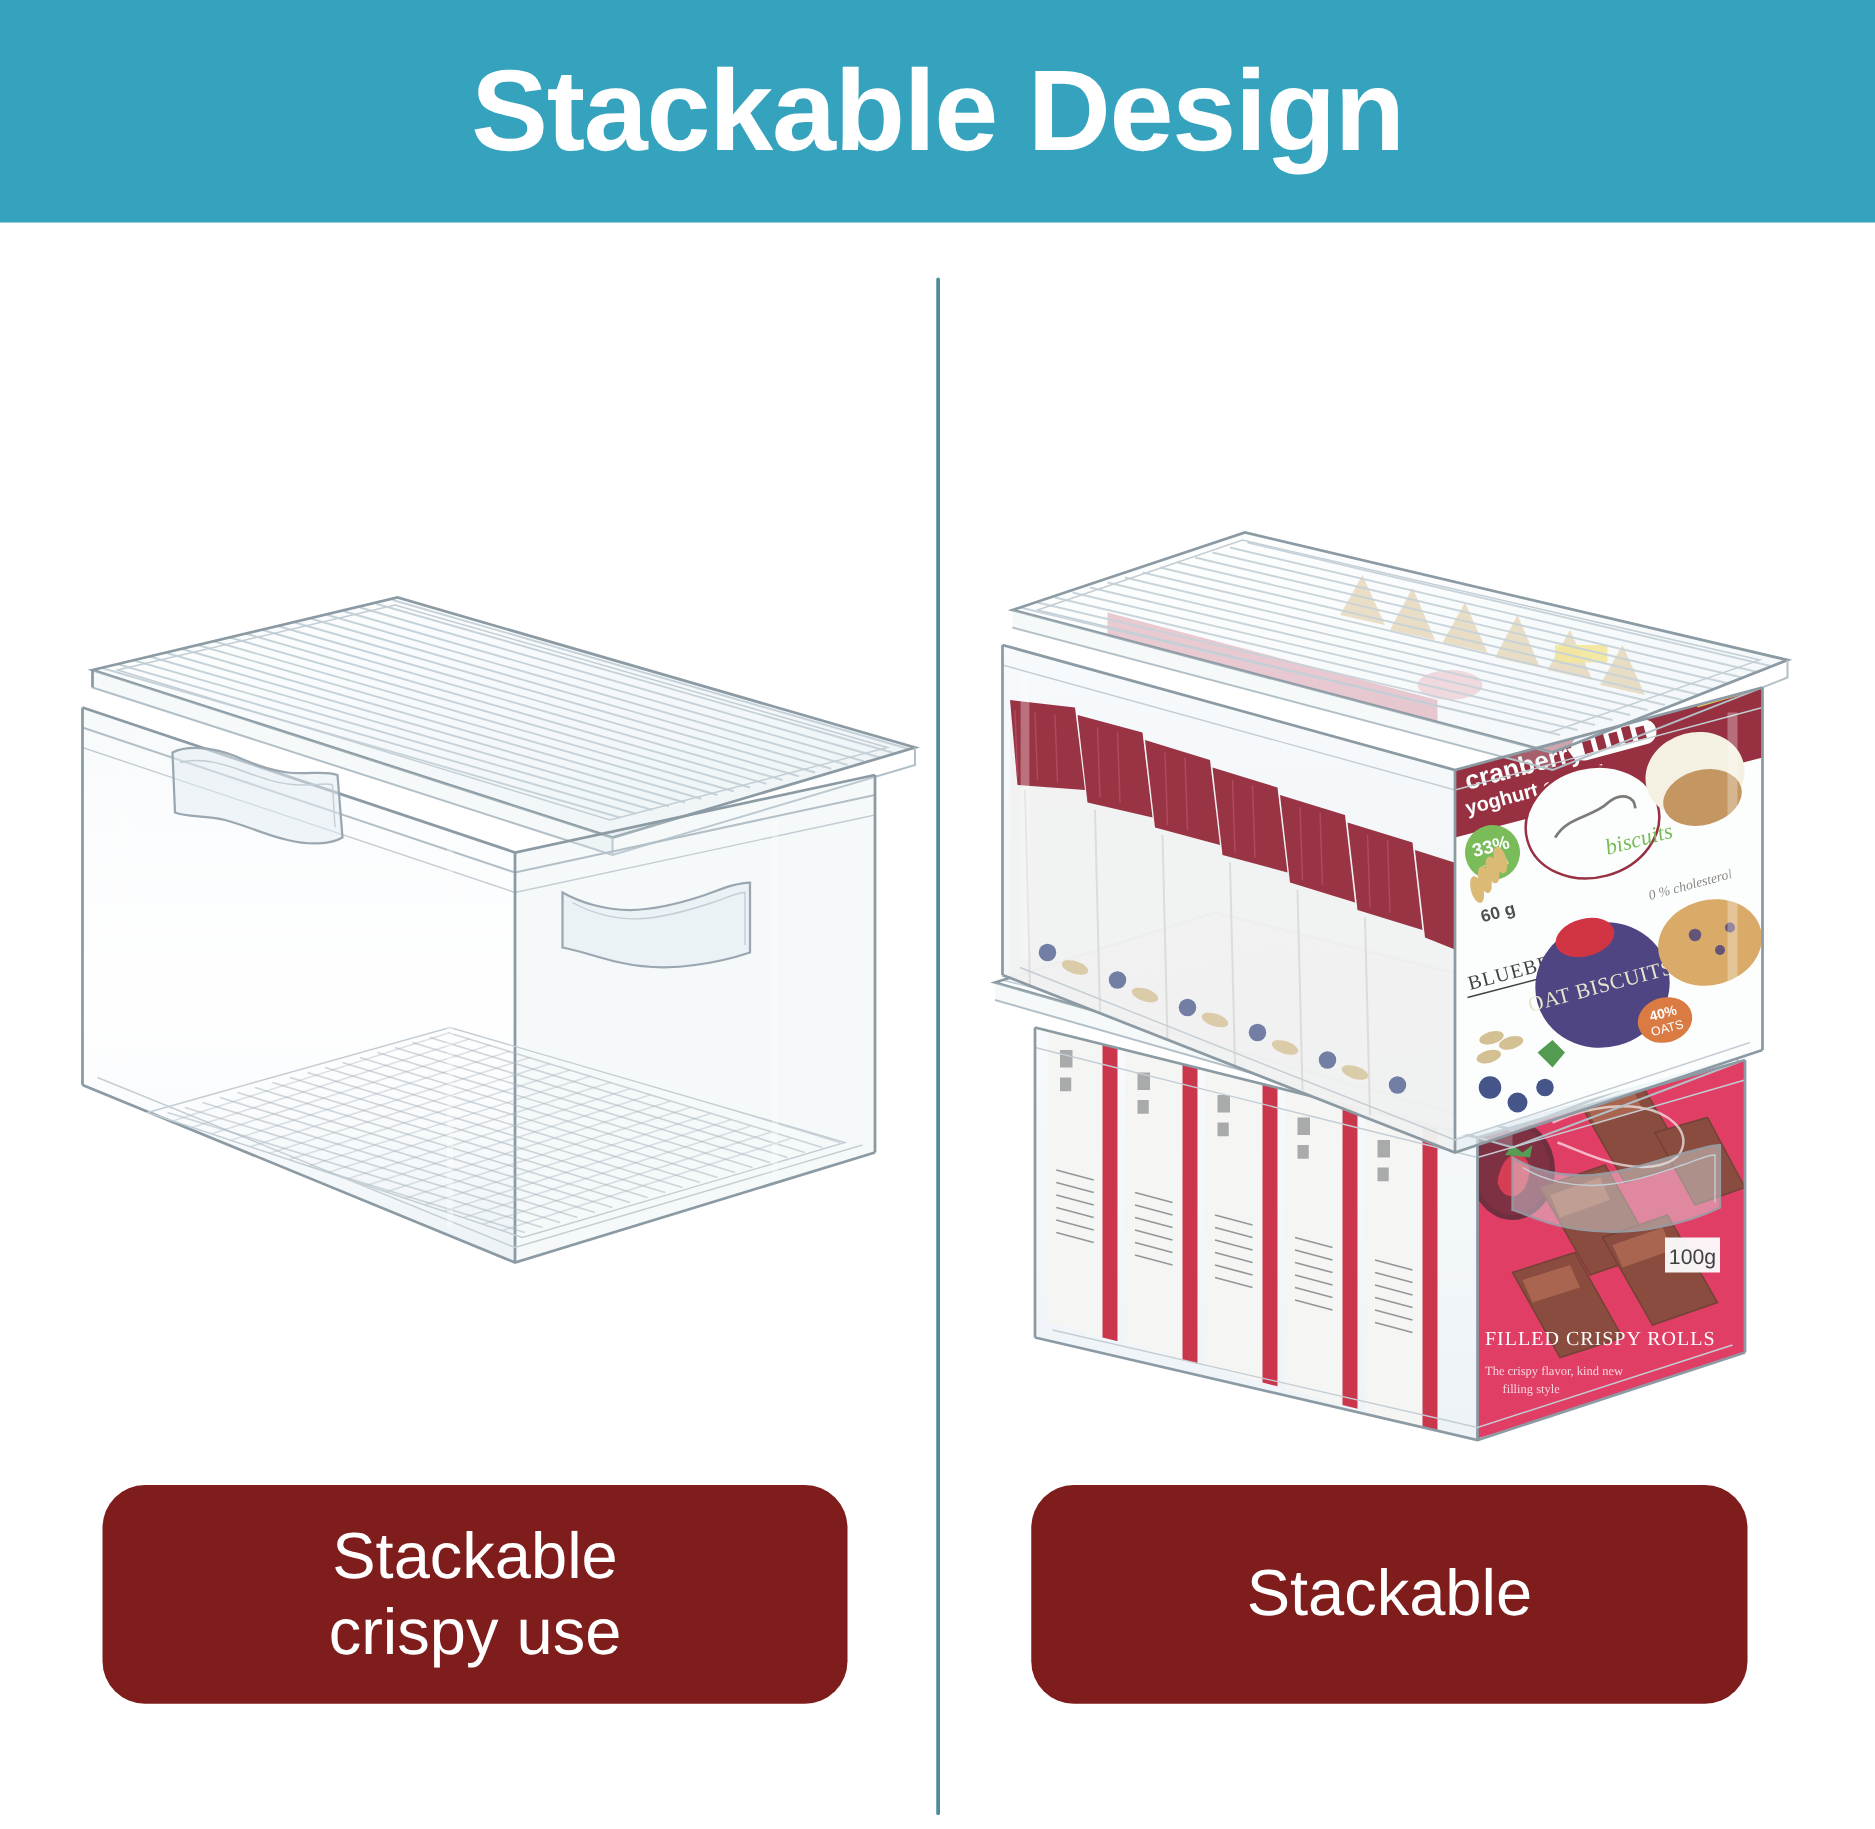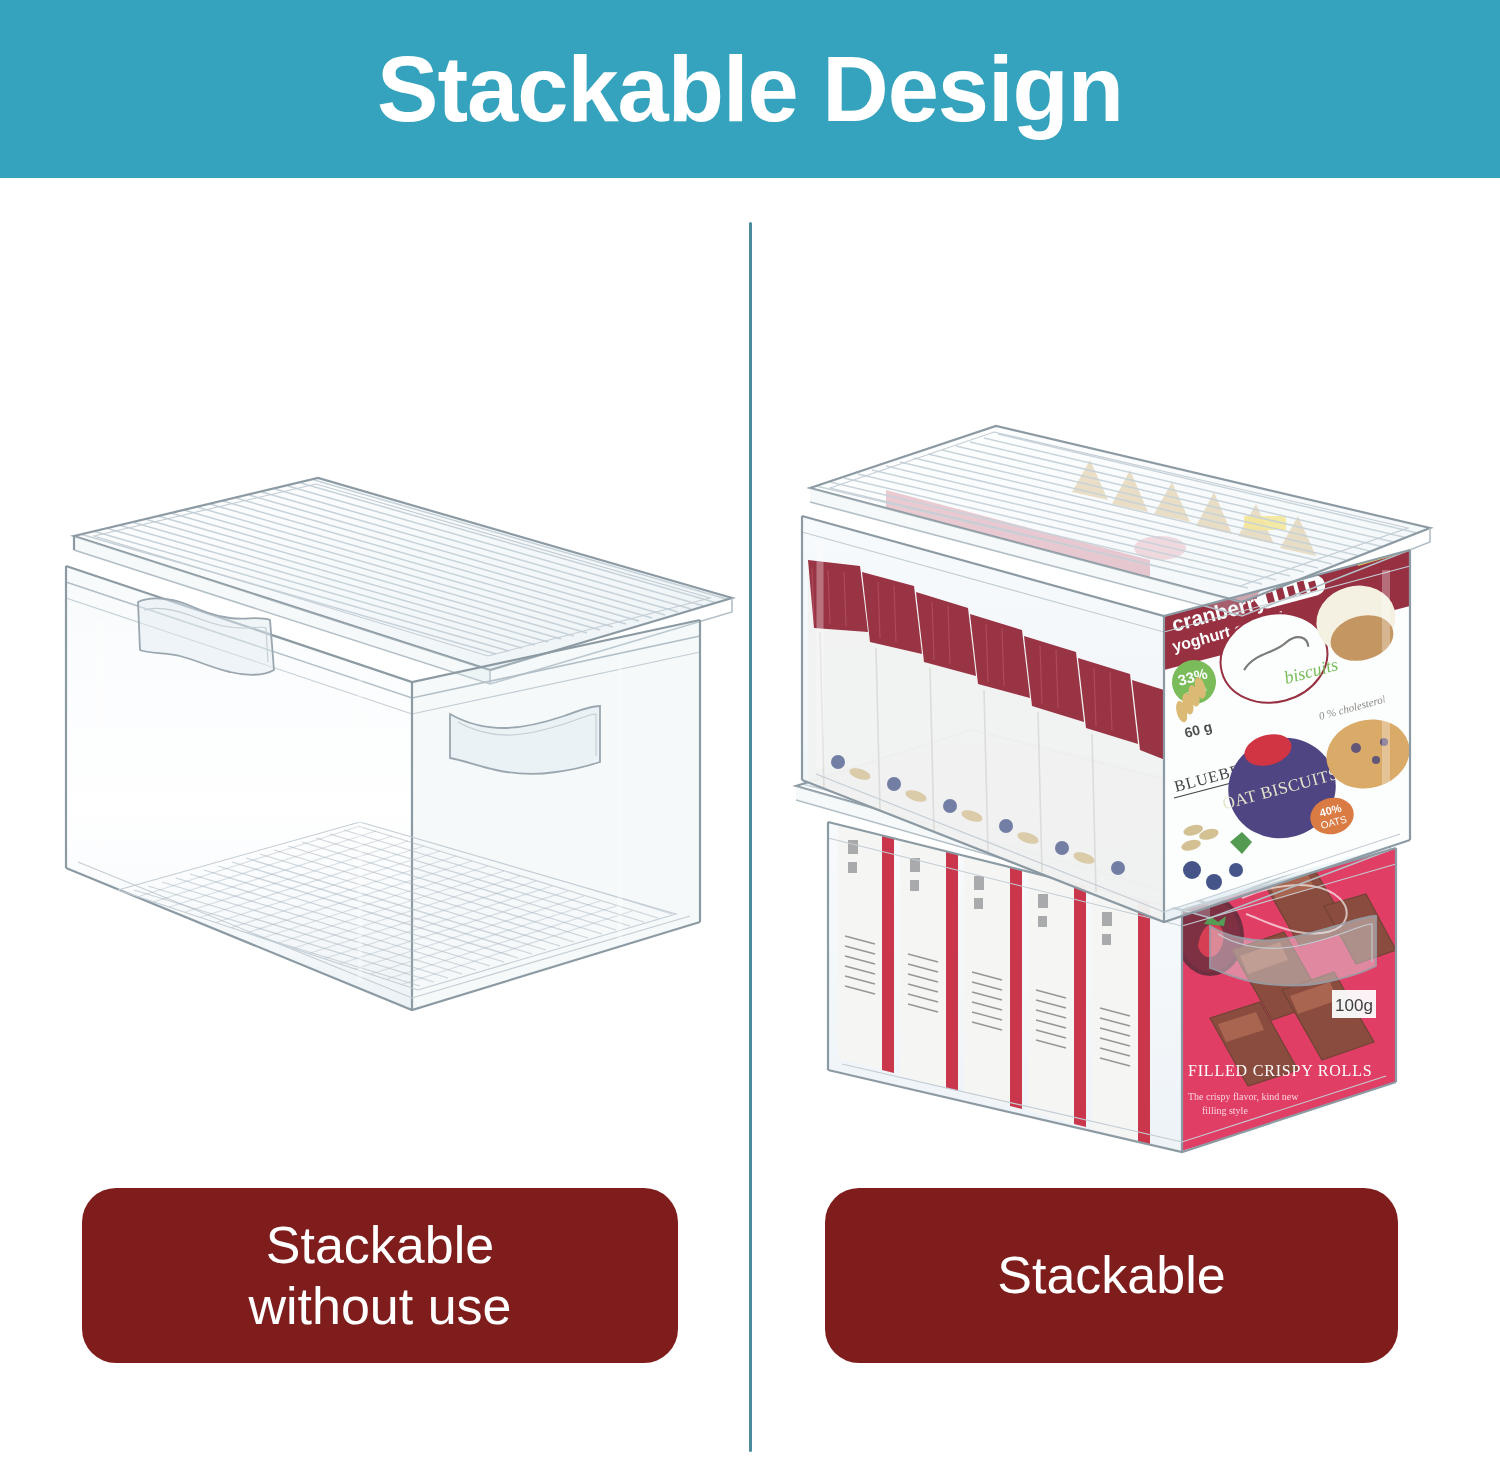--- a/index.html
+++ b/index.html
@@ -220,21 +220,21 @@
             <line x1="40" y1="150" x2="40" y2="380" stroke="#ffffff" stroke-width="9"></line>
             <line x1="300" y1="200" x2="300" y2="512" stroke="#ffffff" stroke-width="5"></line>
             <line x1="560" y1="186" x2="560" y2="472" stroke="#ffffff" stroke-width="5"></line>
           </g>
         </g>
       </svg>
     </div>
 
     <div class="caption-pill pill-left" style="top:1010px;">
       <span class="caption-line">Stackable</span>
-      <span class="caption-line">without use</span>
+      <span class="caption-line">crispy use</span>
     </div>
   </div>
 
   <div class="panel panel-right">
 
     <div class="art art-right" style="left:40px; top:192px;">
       <svg viewBox="0 0 680 790" width="680" height="790">
         <defs>
           <linearGradient id="lidGradR" x1="0" y1="0" x2="1" y2="1">
             <stop offset="0%" stop-color="#ffffff" stop-opacity="0.92"></stop>

